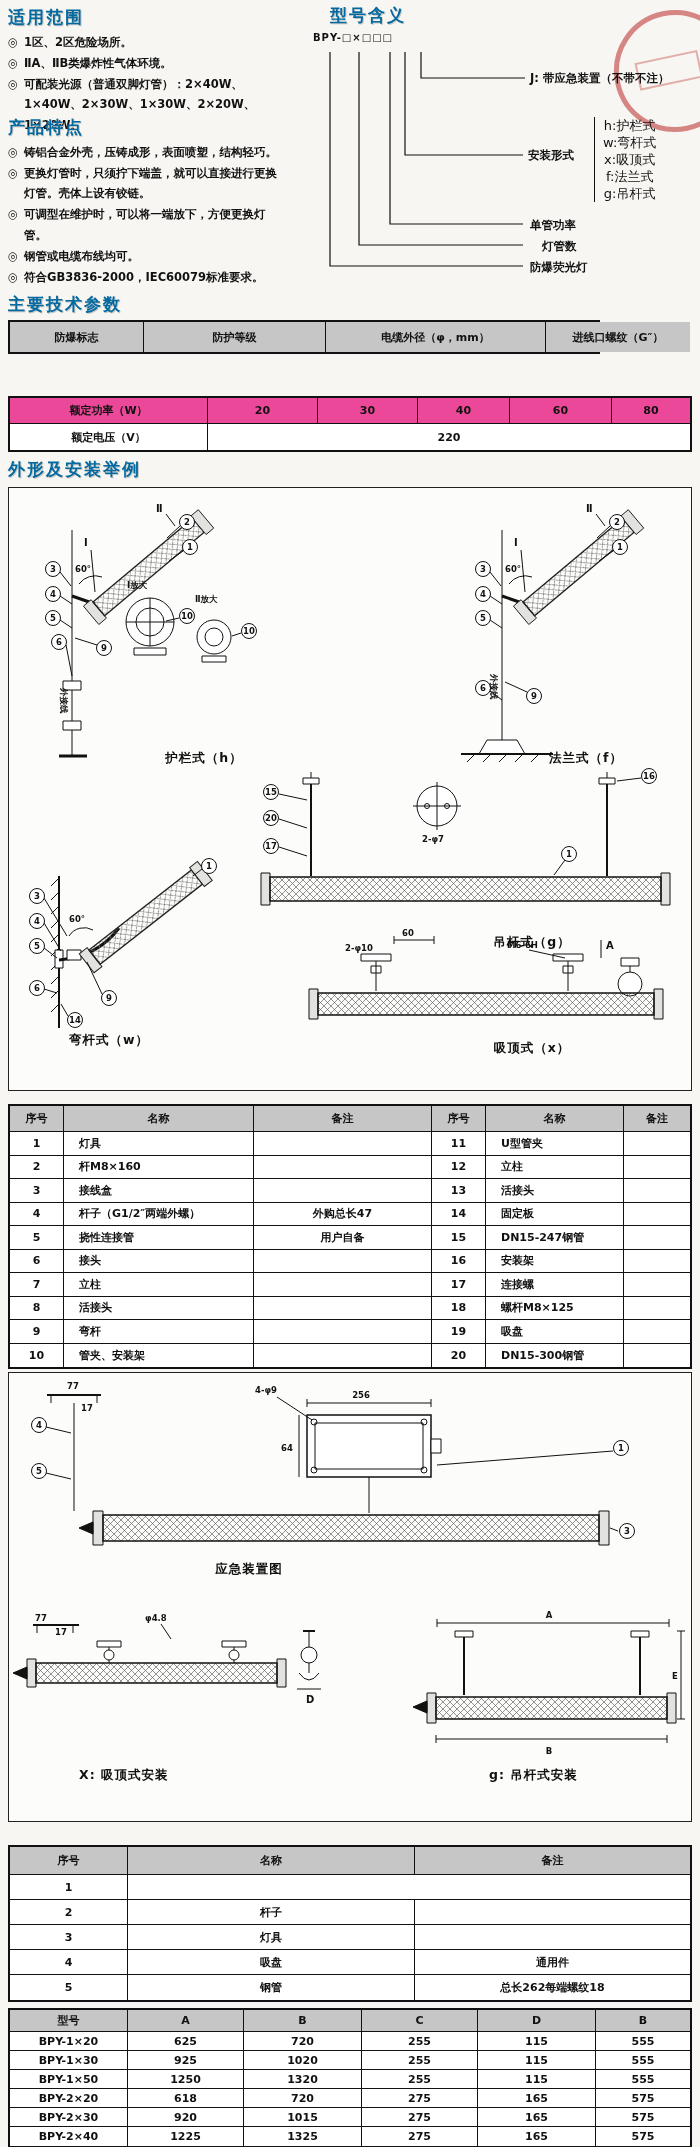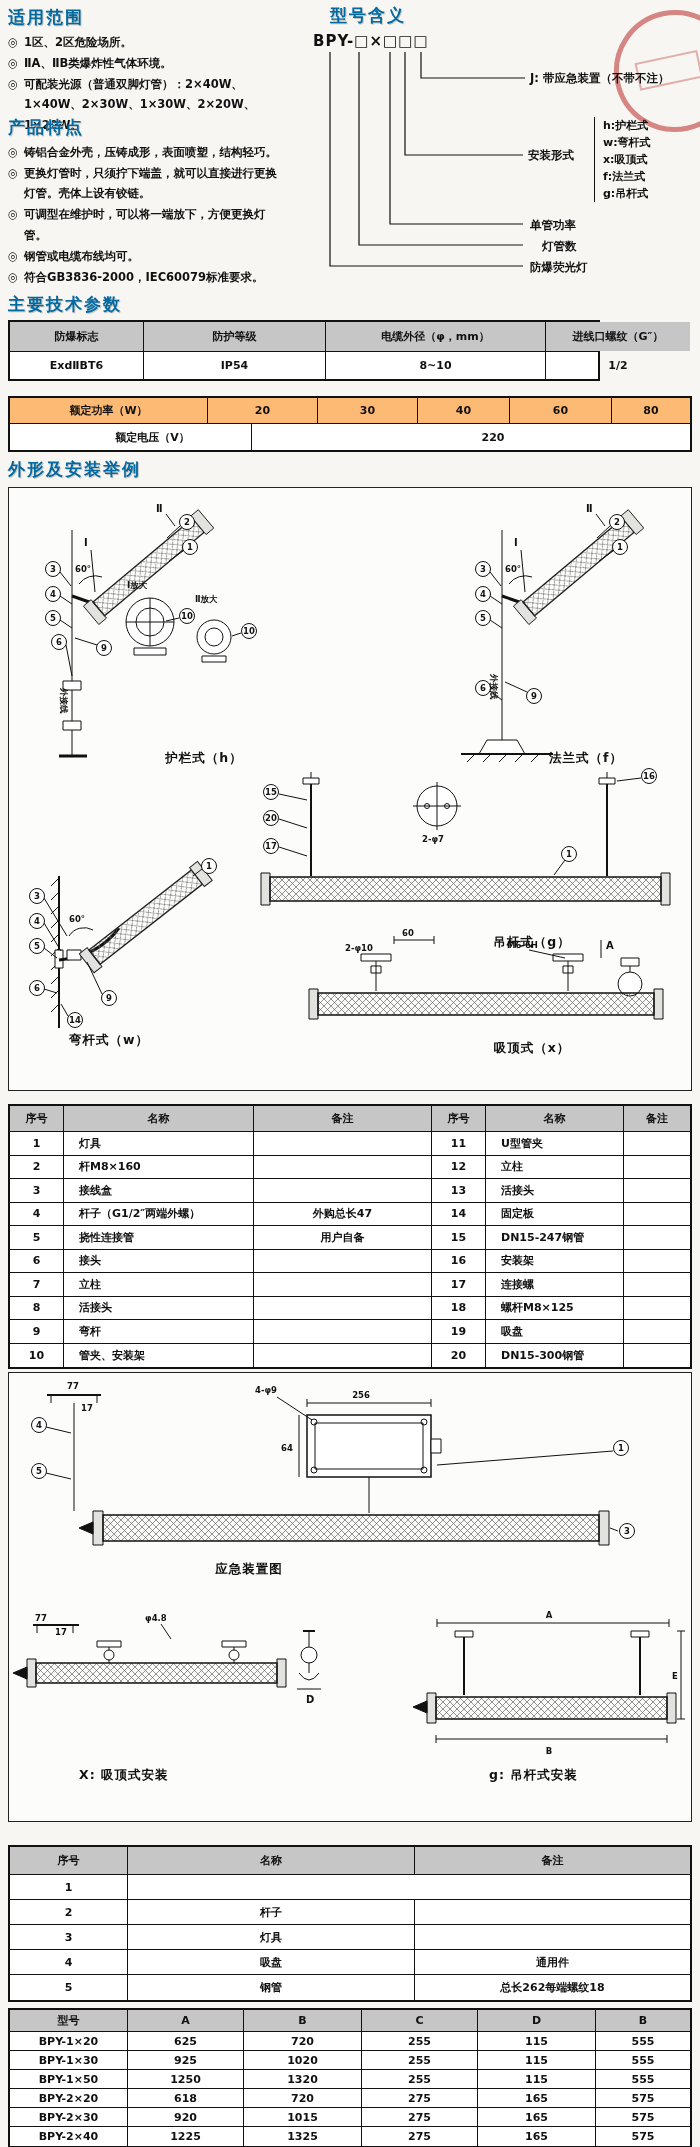--- a/index.html
+++ b/index.html
@@ -5,38 +5,38 @@
   html,body{margin:0;padding:0;background:#e8e8e4;}
   .page{position:relative;width:700px;height:2147px;background:#f7f6f2;overflow:hidden;
         font-family:"DejaVu Sans",sans-serif;color:#111;}
   .h1{position:absolute;font-size:17px;font-weight:bold;letter-spacing:2px;color:#0369a1;
       text-shadow:1px 1px 0 #c9c7c2;white-space:nowrap;}
   
   .blist{position:absolute;width:276px;}
   .blist .bi{display:flex;font-size:11.5px;font-weight:bold;line-height:1.75;margin-bottom:1px;}
   .blist .mk{flex:0 0 16px;}
   
-  .mcode{position:absolute;font-size:15px;font-weight:bold;letter-spacing:1px;white-space:nowrap;}
+  .mcode{position:absolute;font-size:10px;font-weight:bold;letter-spacing:1px;white-space:nowrap;}
   .mlabel{position:absolute;font-size:11.5px;font-weight:bold;white-space:nowrap;}
   .mopts{position:absolute;border-left:1.5px solid #111;padding-left:8px;}
-  .mopts div{font-size:11px;font-weight:bold;line-height:17px;white-space:nowrap;}
+  .mopts div{font-size:13px;font-weight:normal;line-height:17px;white-space:nowrap;text-align:center;}
   .dsvg{position:absolute;}
   
   .dtable{position:absolute;border:2px solid #111;background:#fff;box-sizing:border-box;}
   .dtable .tr{display:grid;border-bottom:1px solid #111;box-sizing:border-box;}
   .dtable .tr:last-child{border-bottom:none;}
   .dtable .td{border-right:1px solid #111;box-sizing:border-box;display:flex;align-items:center;
       justify-content:center;font-size:11px;font-weight:bold;padding:1px 3px;overflow:hidden;white-space:nowrap;}
   .dtable .td:last-child{border-right:none;}
   .dtable .tr.head .td{background:#c6c6c6;}
   .t-tech1 .tr{grid-template-columns:134px 182px 220px 144px;}
   .t-tech1 .tr.head{height:30px;} .t-tech1 .tr{height:27px;}
   .t-tech2 .tr{grid-template-columns:198px 110px 100px 92px 102px 78px;height:26px;}
-  .t-tech2 .tr.r2{grid-template-columns:198px 482px;margin-left:44px;}
-  .t-tech2 .tr.head .td{background:#fdba74;}
+  .t-tech2 .tr.r2{grid-template-columns:198px 482px;}
+  .t-tech2 .tr.head .td{background:#ec4899;}
   .t-parts1 .tr{grid-template-columns:54px 190px 178px 54px 138px 66px;height:23.5px;}
   .t-parts1 .tr.head{height:26px;}
   .t-parts1 .tr:not(.head) .td:nth-child(2),
   .t-parts1 .tr:not(.head) .td:nth-child(5){justify-content:flex-start;padding-left:15px;}
   .t-parts2 .tr{grid-template-columns:118px 287px 275px;height:25px;}
   .t-parts2 .tr.head{height:28px;}
   .t-models .tr{grid-template-columns:118px 116px 118px 116px 118px 94px;height:19px;}
   .t-models .tr.head{height:22px;}
   
   .panel{position:absolute;border:1.5px solid #222;background:#fcfcfa;box-sizing:border-box;}
@@ -122,26 +122,20 @@
   <div class="mlabel" style="left:542px;top:239px;">灯管数</div>
   <div class="mlabel" style="left:530px;top:260px;">防爆荧光灯</div>
 
   <div class="h1" style="left:8px;top:293px;">主要技术参数</div>
   <div class="dtable t-tech1" style="left:8px;top:320px;width:592px;">
       <div class="tr head">
         <div class="td">防爆标志</div>
         <div class="td">防护等级</div>
         <div class="td">电缆外径（φ，mm）</div>
         <div class="td">进线口螺纹（G″）</div>
-      </div>
-      <div class="tr">
-        <div class="td">ExdⅡBT6</div>
-        <div class="td">IP54</div>
-        <div class="td">8~10</div>
-        <div class="td">1/2</div>
       </div>
     </div>
 
   <div class="dtable t-tech2" style="left:8px;top:396px;width:684px;">
     <div class="tr head">
       <div class="td">额定功率（W）</div>
       <div class="td">20</div>
       <div class="td">30</div>
       <div class="td">40</div>
       <div class="td">60</div>

